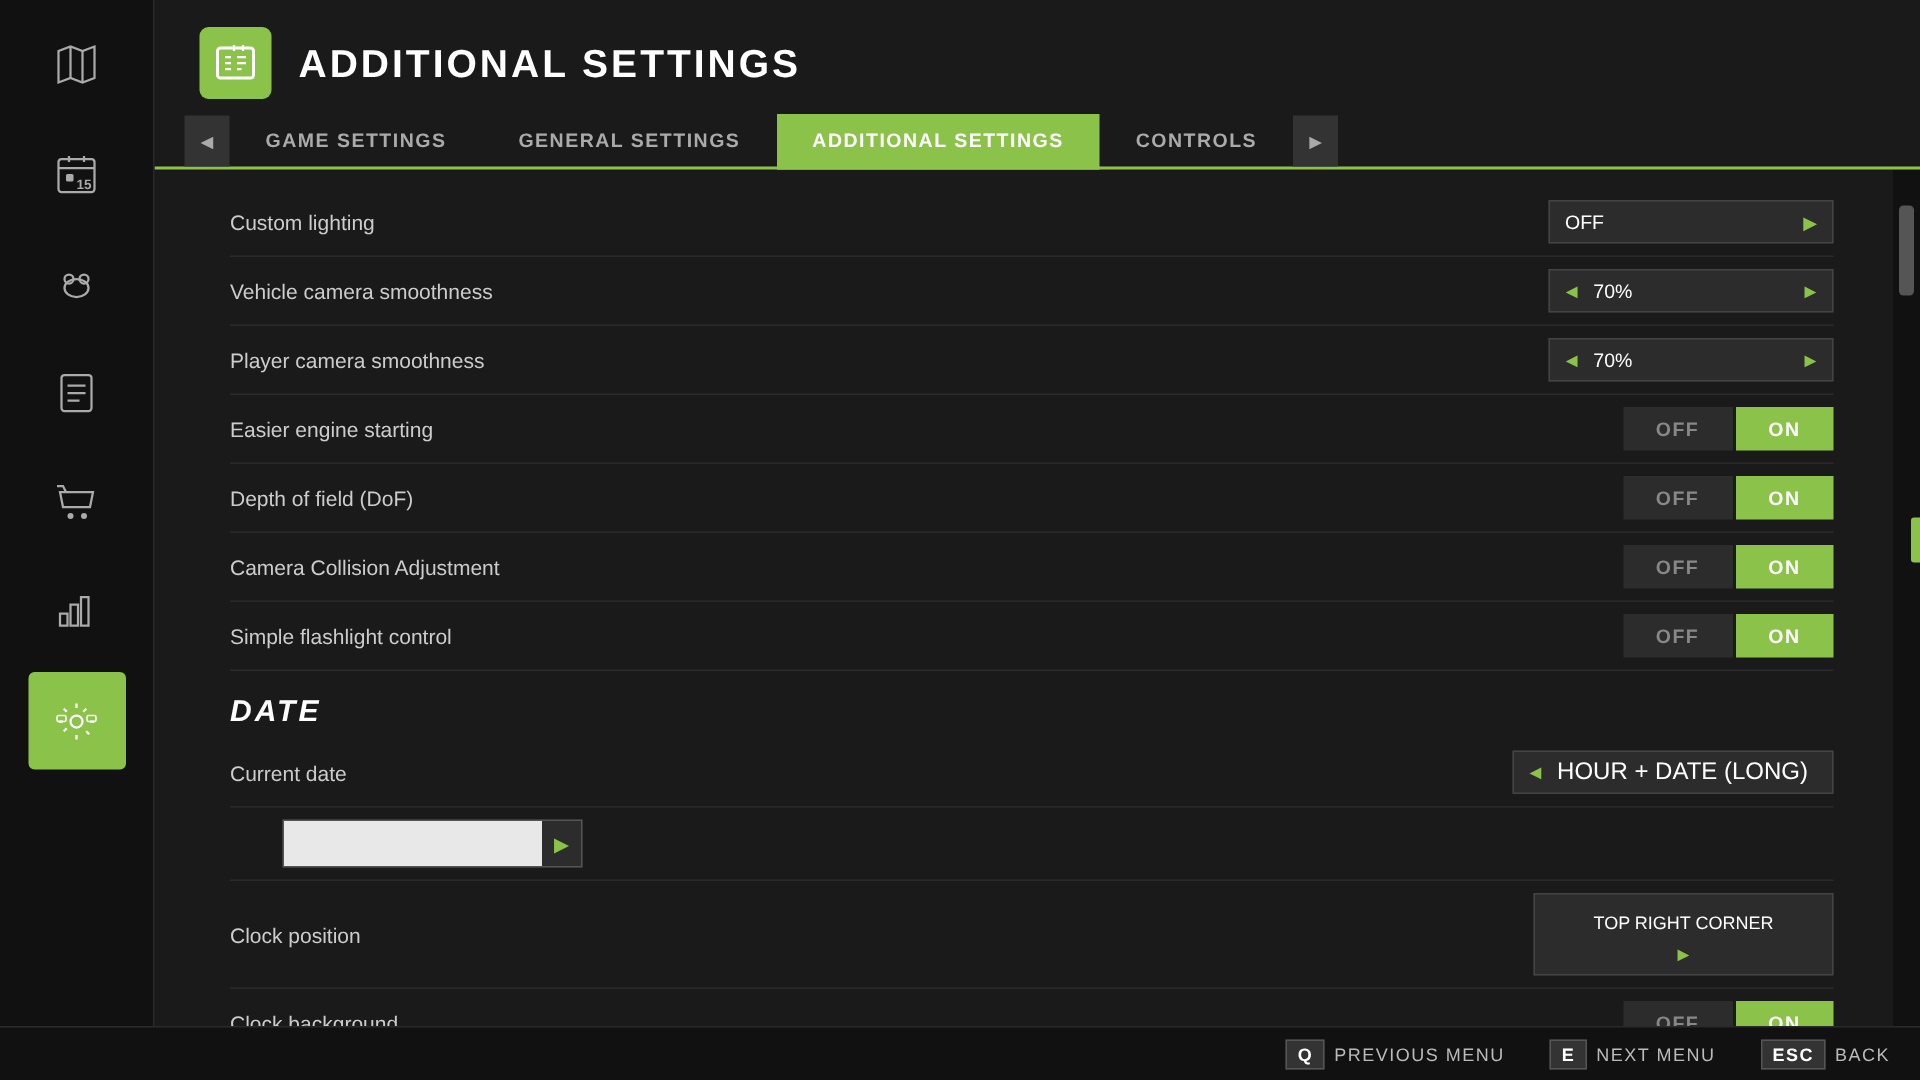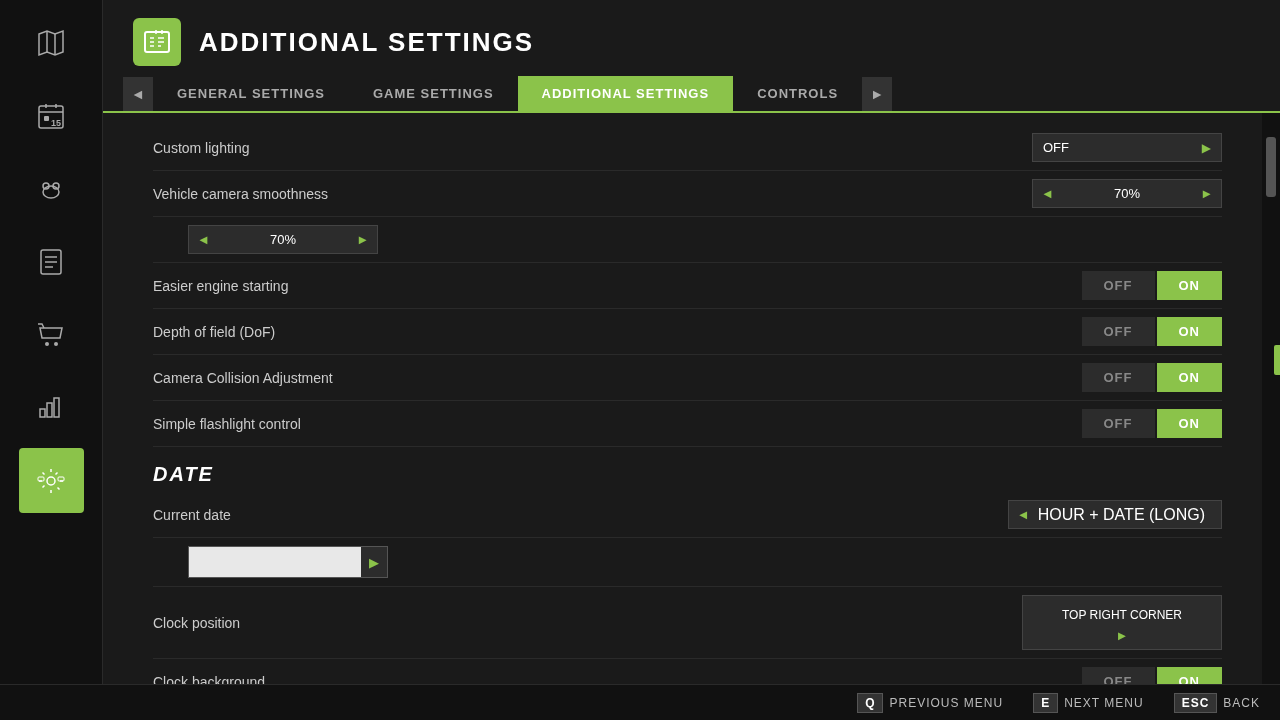--- a/index.html
+++ b/index.html
@@ -173,21 +173,21 @@
       min-width: 190px;
     }
     .dropdown-nav .nav-arrow {
       padding: 6px 8px;
       color: #8bc34a;
       cursor: pointer;
       font-size: 13px;
     }
     .dropdown-nav .nav-value {
       flex: 1;
-      text-align: center;
+      text-align: left;
       font-size: 13px;
       color: #fff;
     }
 
     
     .toggle-group {
       display: flex;
       gap: 2px;
     }
     .toggle-btn {
@@ -352,22 +352,22 @@
         <rect x="2" y="4" width="24" height="20" rx="2" stroke="#fff" stroke-width="2" fill="none"></rect>
         <path d="M7 10h4M7 14h4M7 18h4M15 10h6M15 14h6M15 18h3" stroke="#fff" stroke-width="1.5"></path>
         <path d="M13 2v4M19 2v4" stroke="#fff" stroke-width="1.5"></path>
       </svg>
     </div>
     <div class="header-title">ADDITIONAL SETTINGS</div>
   </div>
 
   <div class="tab-bar">
     <button class="tab-nav-btn">◄</button>
+    <div class="tab">GAME SETTINGS</div>
     <div class="tab">GENERAL SETTINGS</div>
-    <div class="tab">GAME SETTINGS</div>
     <div class="tab active">ADDITIONAL SETTINGS</div>
     <div class="tab">CONTROLS</div>
     <button class="tab-nav-btn">►</button>
   </div>
 
   <div class="content">
     <div class="settings-panel">
 
       <div class="setting-row">
         <span class="setting-label">Custom lighting</span>
@@ -384,20 +384,21 @@
         <div class="setting-control">
           <div class="dropdown-nav">
             <span class="nav-arrow">◄</span>
             <span class="nav-value">70%</span>
             <span class="nav-arrow">►</span>
           </div>
         </div>
       </div>
 
       <div class="setting-row">
+        <span class="setting-label">Player camera smoothness</span>
         <div class="setting-control">
           <div class="dropdown-nav">
             <span class="nav-arrow">◄</span>
             <span class="nav-value">70%</span>
             <span class="nav-arrow">►</span>
           </div>
         </div>
       </div>
 
       <div class="setting-row">

